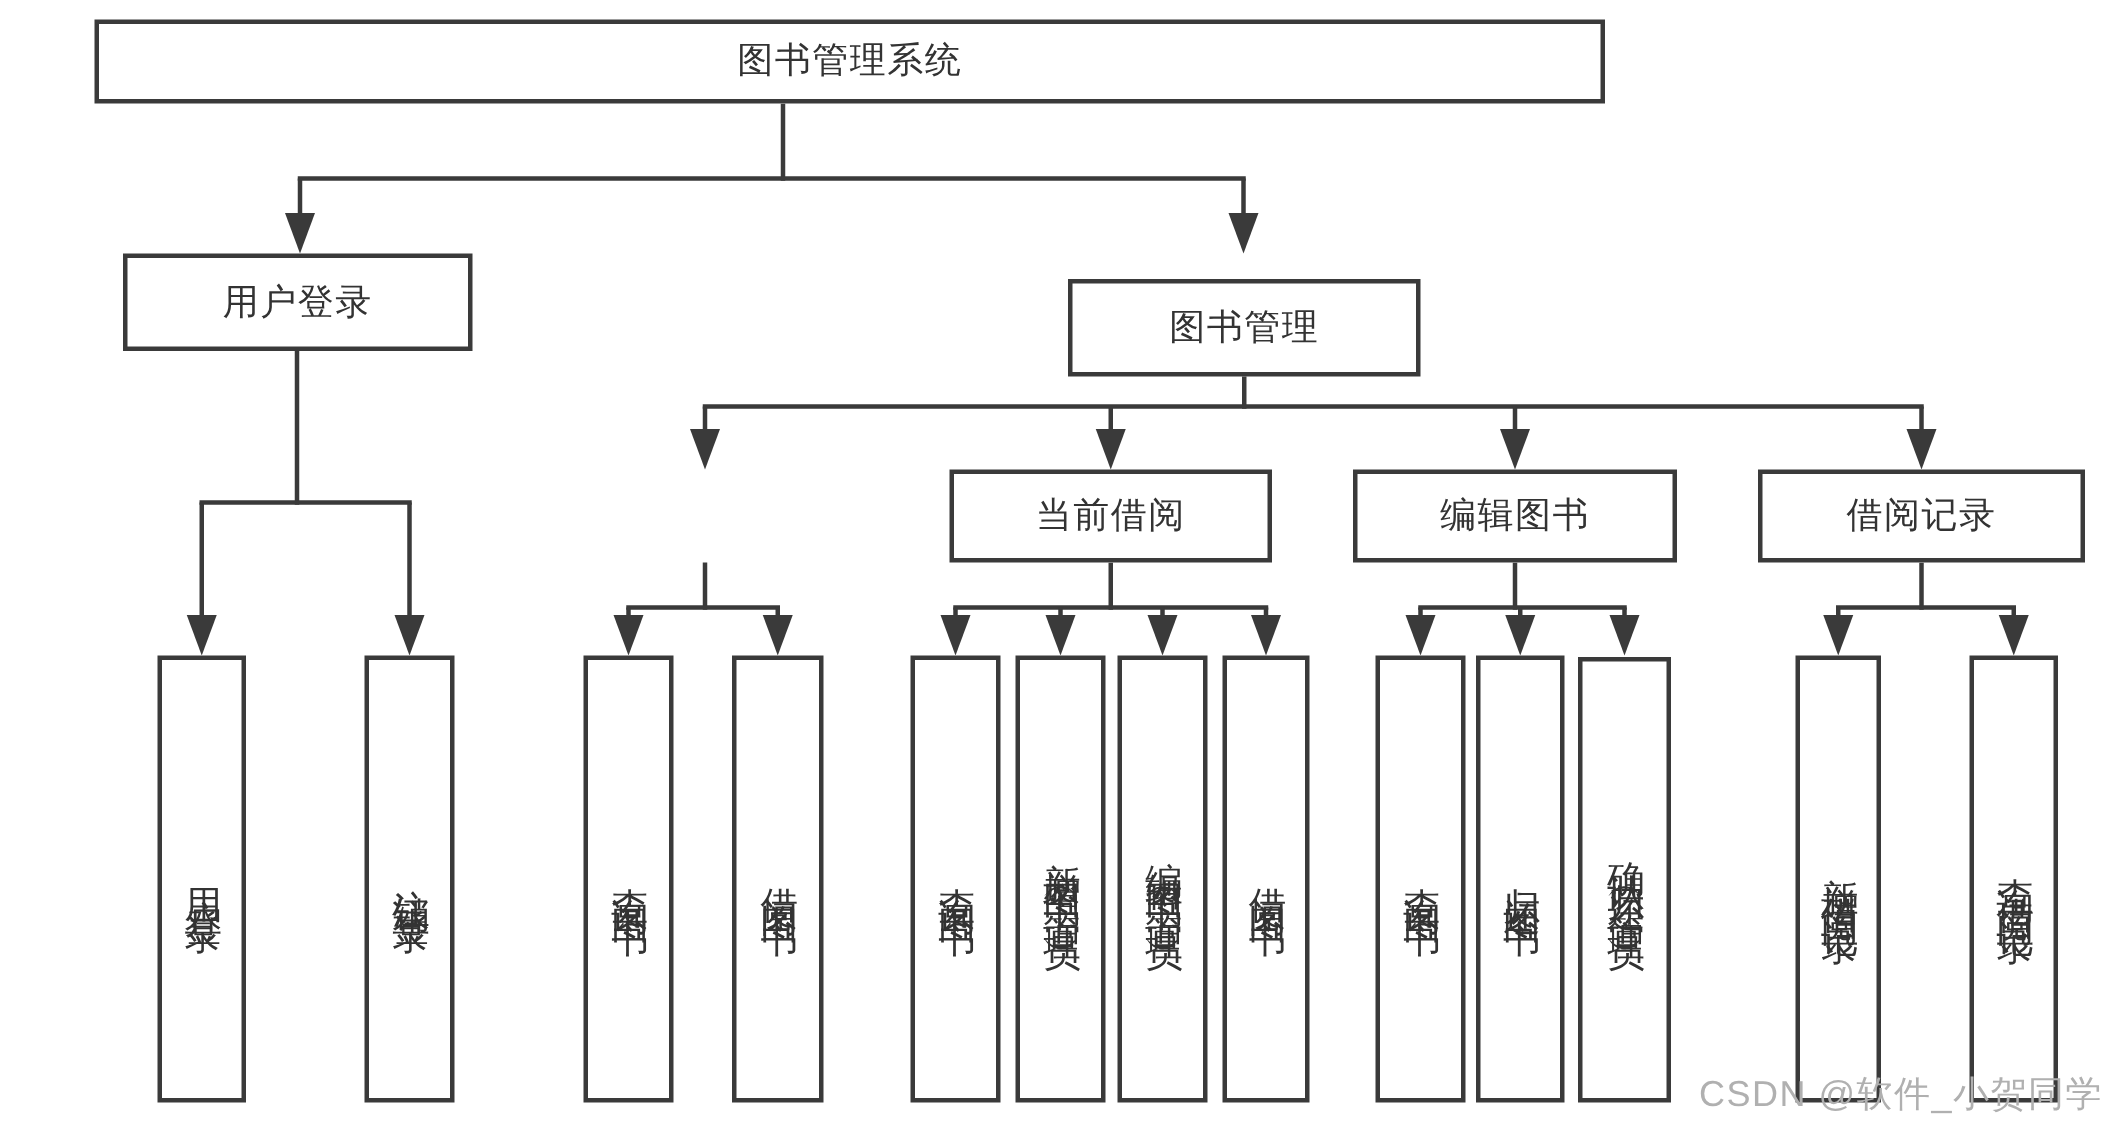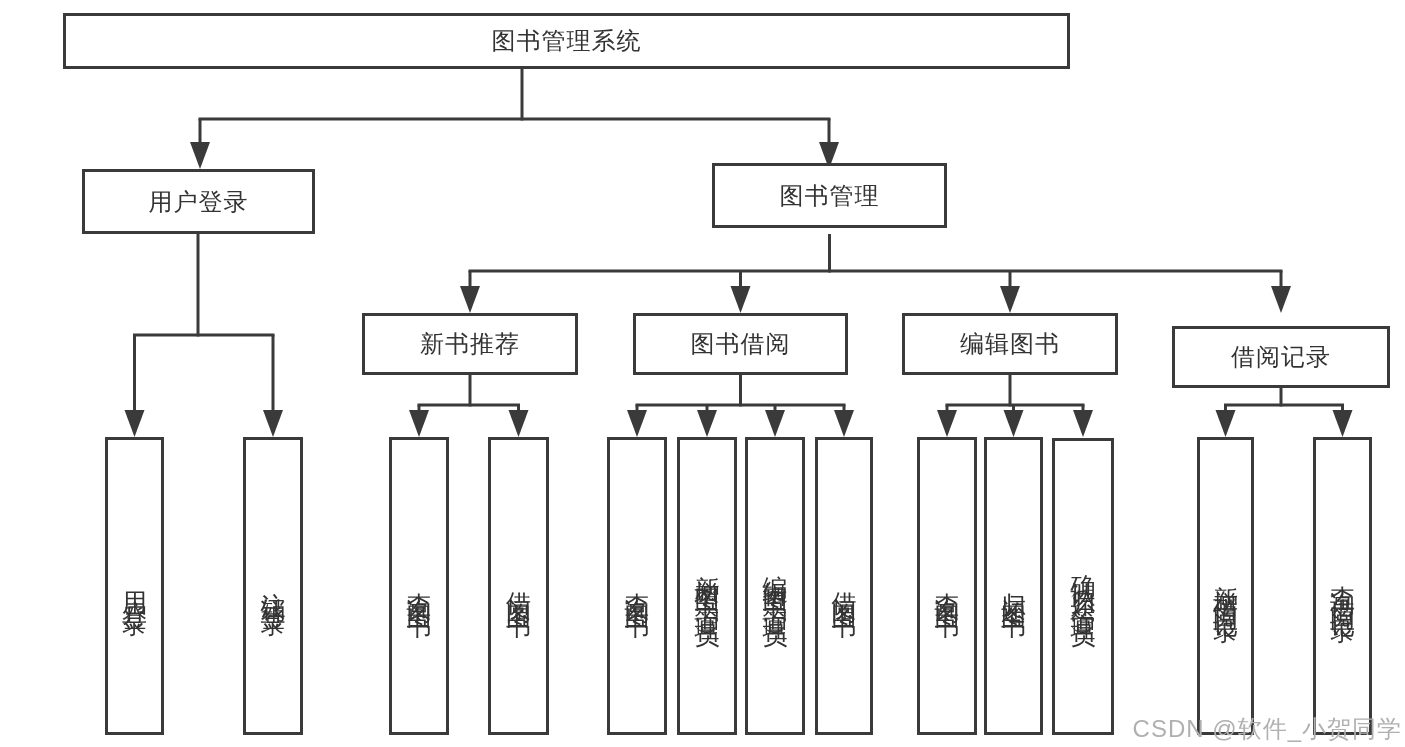--- a/index.html
+++ b/index.html
@@ -120,34 +120,31 @@
     </g>
   </svg>
 
   <div class="node" style="left:15px;top:13px;width:1007px;height:56px;margin-left:48px;">
     <span>图书管理系统</span>
   </div>
 
   <div class="node" style="left:82px;top:169px;width:233px;height:65px;">
     <span>用户登录</span>
   </div>
-  <div class="node" style="left:712px;top:163px;width:235px;height:65px;">
+  <div class="node" style="left:712px;top:186px;width:235px;height:65px;">
     <span>图书管理</span>
   </div>
 
-  <div class="node" style="left:362px;top:313px;width:216px;height:62px;">
-    <span>新书推荐</span>
-  </div>
   <div class="node" style="left:633px;top:313px;width:215px;height:62px;">
-    <span>图书借阅</span>
+    <span>当前借阅</span>
   </div>
   <div class="node" style="left:902px;top:313px;width:216px;height:62px;">
     <span>编辑图书</span>
   </div>
-  <div class="node" style="left:1172px;top:326px;width:218px;height:62px;">
+  <div class="node" style="left:1172px;top:313px;width:218px;height:62px;">
     <span>借阅记录</span>
   </div>
 
   <div class="node vnode" style="left:105px;top:437px;width:59px;height:298px;">
     <span class="vtext">用户登录</span>
   </div>
   <div class="node vnode" style="left:243px;top:437px;width:60px;height:298px;">
     <span class="vtext">注销登录</span>
   </div>
 

